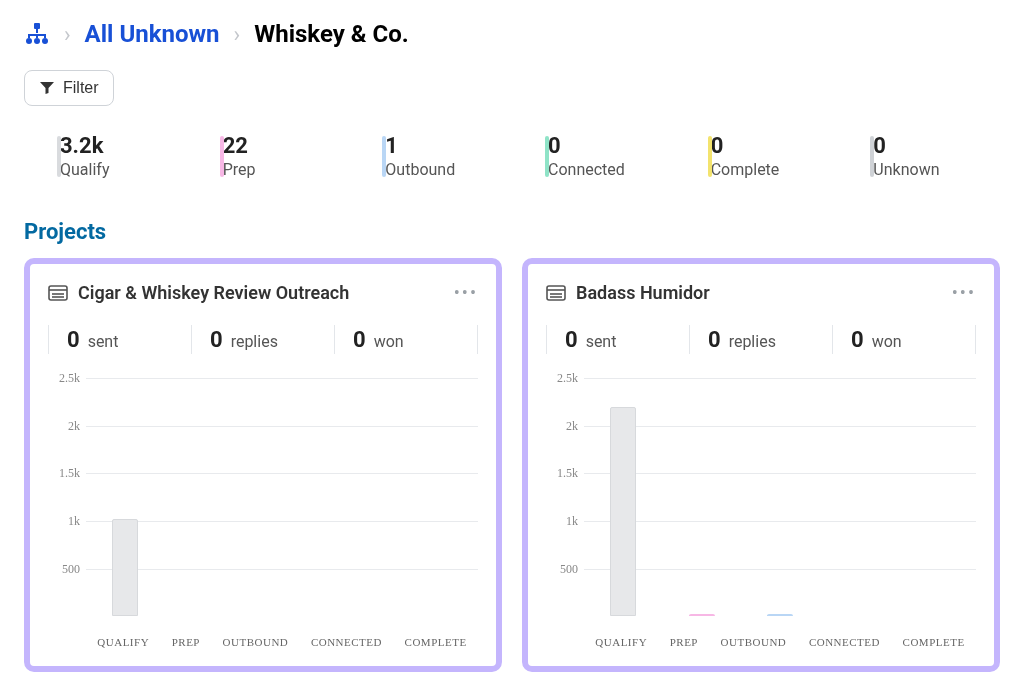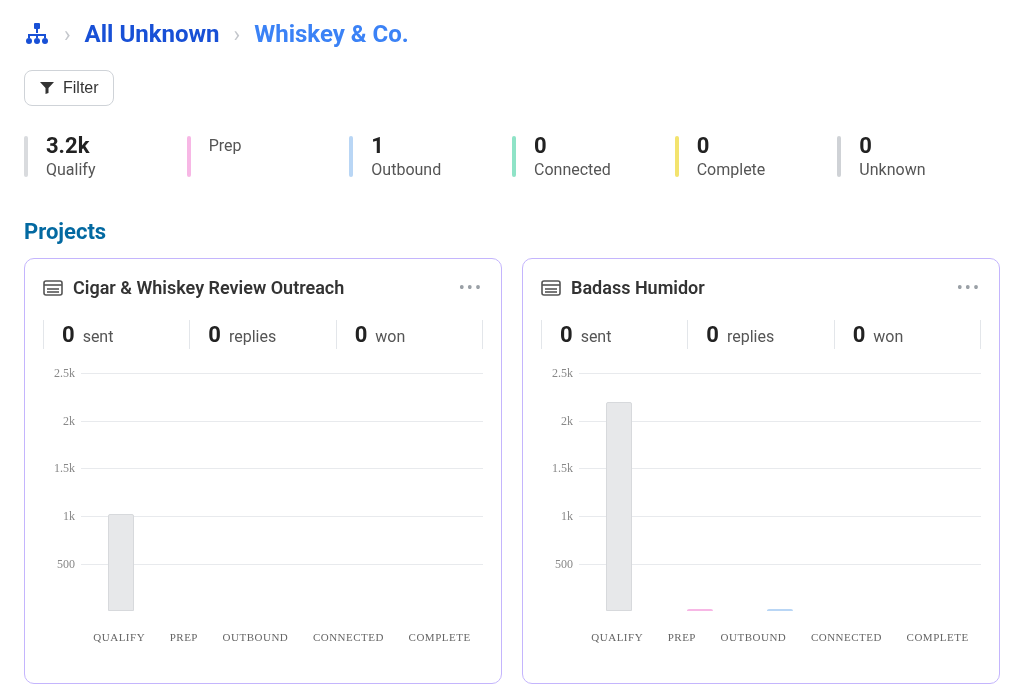--- a/index.html
+++ b/index.html
@@ -6,47 +6,47 @@
   body {
     font-family: -apple-system, BlinkMacSystemFont, "Segoe UI", Roboto, Helvetica, Arial, sans-serif;
     background: #fff;
     color: #3a3a3a;
     padding: 20px 24px;
     width: 1024px;
   }
   
   .breadcrumb { display: flex; align-items: center; gap: 14px; font-size: 24px; font-weight: 700; }
   .breadcrumb .crumb-link { color: #1850d6; cursor: pointer; }
-  .breadcrumb .crumb-current { color: #3b82f6; }
+  .breadcrumb .crumb-current { color: #000000; }
   .chevron { color: #c4c7cc; font-size: 22px; font-weight: 400; }
   .sitemap-icon svg { display: block; }
   
   .toolbar { display: flex; gap: 12px; margin-top: 22px; }
   .btn {
     display: inline-flex; align-items: center; gap: 8px;
     border: 1px solid #cfd3d8; border-radius: 8px;
     padding: 8px 14px; font-size: 16px; font-weight: 500;
     background: #fff; color: #333; cursor: pointer;
   }
   .btn svg { display: block; }
   
   .stats { display: flex; gap: 0; margin-top: 28px; }
-  .stat { position: relative; padding-left: 22px; flex: 1; }
+  .stat { position: relative; padding-left: 3px; flex: 1; margin-left: 33px; }
   .stat::before {
     content: ""; position: absolute; left: 0; top: 2px; bottom: 2px;
     width: 4px; border-radius: 2px; background: var(--bar, #ccc);
   }
   .stat .big { font-weight: 700; font-size: 22px; color: #222; line-height: 1.1; }
   .stat .small { font-size: 16px; color: #555; margin-top: 2px; }
   
   .section-h { font-size: 22px; font-weight: 700; color: #0369a1; margin-top: 40px; margin-bottom: 14px; }
   
   .cards { display: flex; gap: 20px; }
   .card {
-    flex: 1; border: 1px solid #c4b5fd; border-radius: 10px; padding: 18px 18px 40px;
+    flex: 1; border: 6px solid #c4b5fd; border-radius: 10px; padding: 18px 18px 18px;
   }
   .card-header { display: flex; align-items: center; gap: 10px; }
   .card-title { font-size: 18px; font-weight: 600; color: #333; flex: 1; }
   .dots { color: #9aa0a6; font-size: 18px; letter-spacing: 2px; cursor: pointer; }
   .list-icon svg { display: block; }
   .metrics { display: flex; margin-top: 22px; }
   .metric {
     flex: 1; display: flex; align-items: baseline; gap: 8px;
     padding: 2px 12px 2px 18px;
     border-left: 1px solid #e3e6ea;
@@ -109,20 +109,21 @@
   </button>
 </div>
 
 <div class="stats" id="stats-row">
   <div class="stat" style="--bar: #d9dbde;">
     <div class="big">3.2k</div>
     <div class="small">Qualify</div>
   </div>
 
   <div class="stat" style="--bar: #f7b7e5;">
+    <div class="big">22</div>
     <div class="small">Prep</div>
   </div>
 
   <div class="stat" style="--bar: #b9d6f5;">
     <div class="big">1</div>
     <div class="small">Outbound</div>
   </div>
 
   <div class="stat" style="--bar: #8fe3c7;">
     <div class="big">0</div>

